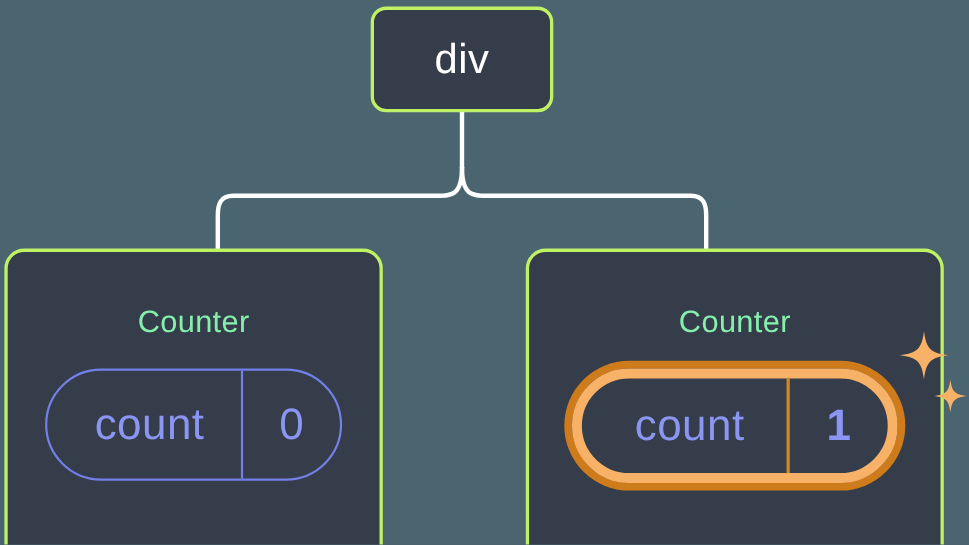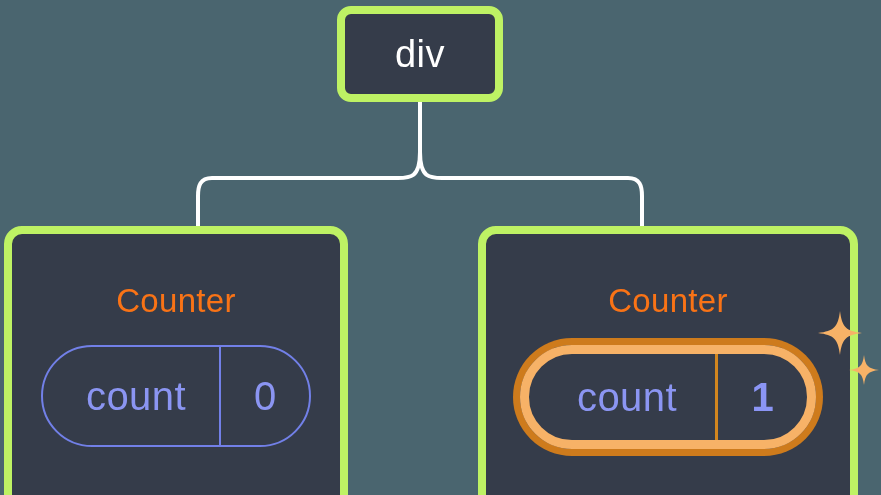--- a/index.html
+++ b/index.html
@@ -27,21 +27,21 @@
     top: 0;
     width: 881px;
     height: 495px;
     pointer-events: none;
   }
 
   
   .node {
     position: absolute;
     background: #353c4a;
-    border: 8px solid #bef264;
+    border: 3px solid #bef264;
     border-radius: 18px;
     box-sizing: border-box;
   }
   .node.root {
     left: 337px;
     top: 6px;
     width: 166px;
     height: 96px;
     border-radius: 14px;
     display: flex;
@@ -59,22 +59,22 @@
   .node.child.right { left: 478px; width: 380px; }
 
   .root-label {
     color: #ffffff;
     font-size: 38px;
     line-height: 1;
     letter-spacing: 0.5px;
   }
 
   .node-title {
-    color: #f97316;
-    font-size: 33px;
+    color: #86efac;
+    font-size: 28px;
     line-height: 1;
     letter-spacing: 0.3px;
     margin-top: 50px;
   }
 
   
   .pill-wrap {
     position: relative;
     margin-top: 28px;
     display: flex;

